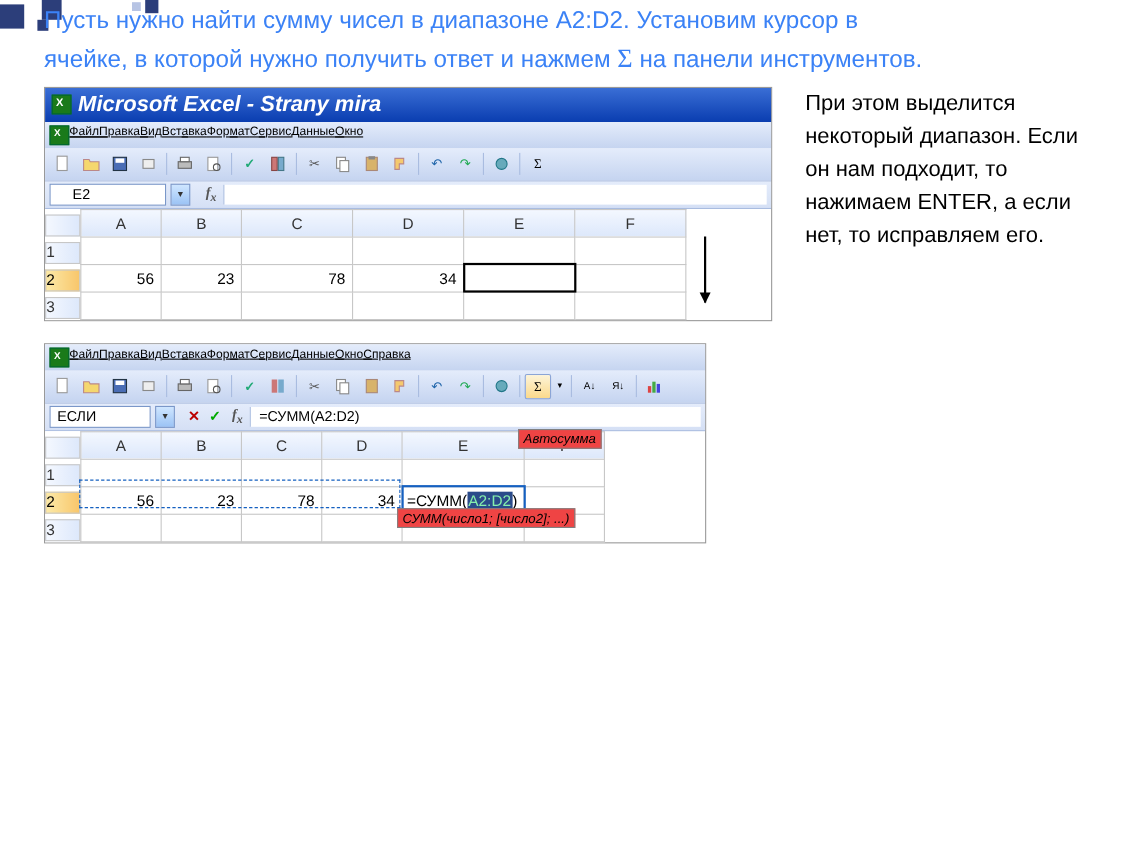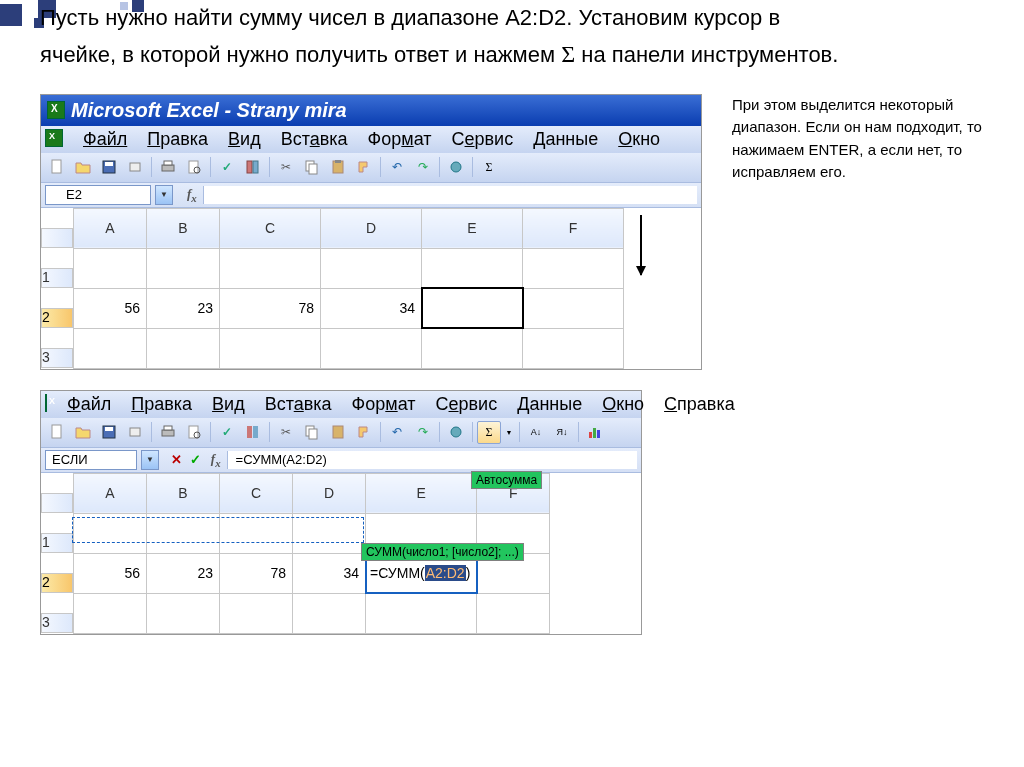--- a/index.html
+++ b/index.html
@@ -24,39 +24,39 @@
     position: relative;
   }
   .title {
     font-size: 48px;
     font-weight: bold;
     color: #3a3a3a;
     margin: 40px 0 15px 0;
   }
   .desc {
     font-size: 22px;
-    color: #000000;
+    color: #3b82f6;
     line-height: 1.6;
   }
   .sigma {
     font-family: "Times New Roman", serif;
     font-size: 24px;
   }
   .row {
     display: flex;
     align-items: flex-start;
-    margin-top: 20px;
+    margin-top: 5px;
   }
   .excel-box {
     border: 1px solid #999;
   }
   .side-text {
     flex: 1;
     margin-left: 30px;
-    font-size: 15px;
+    font-size: 20px;
     line-height: 1.5;
   }
   
   .titlebar {
     background: linear-gradient(#3a6ed5, #0a3db0);
     padding: 4px 6px;
     display: flex;
     align-items: center;
     color: #fff;
   }
@@ -78,22 +78,23 @@
   .titlebar-text {
     font-style: italic;
     font-weight: bold;
     font-size: 20px;
   }
   
   .menubar {
     background: linear-gradient(#e4ecfb, #c5d4f0);
     padding: 3px 4px;
     display: flex;
-    gap: 20px;
-    font-size: 18px;
+    gap: 0;
+    font-size: 11px;
+    text-decoration: underline;
   }
   .menubar .icon {
     width: 16px; height: 16px;
     background: #1a7a1a;
     border: 1px solid #063;
     position: relative;
   }
   .menubar .icon::after {
     content: "X"; color: #fff; font-size: 9px;
     position: absolute; top: 1px; left: 3px; font-weight: bold;
@@ -200,35 +201,36 @@
     outline-offset: -1px;
   }
   .grid td.formula-cell {
     text-align: left;
     padding-left: 4px;
     outline: 2.5px solid #1560c0;
     outline-offset: -1px;
   }
   .formula-text .hl {
     background: #2a4b8a;
-    color: #fdba74;
+    color: #86efac;
     padding: 0 1px;
   }
   .marquee {
     position: absolute;
     border: 1.5px dashed #1560c0;
     pointer-events: none;
   }
   .tooltip {
     position: absolute;
-    background: #22c55e;
+    background: #ef4444;
     border: 1px solid #808080;
     font-size: 12px;
     padding: 1px 4px;
     white-space: nowrap;
+    font-style: italic;
   }
   .arrow {
     position: absolute;
     width: 2px;
     height: 60px;
     background: #000;
   }
   .arrow::after {
     content: "";
     position: absolute;

